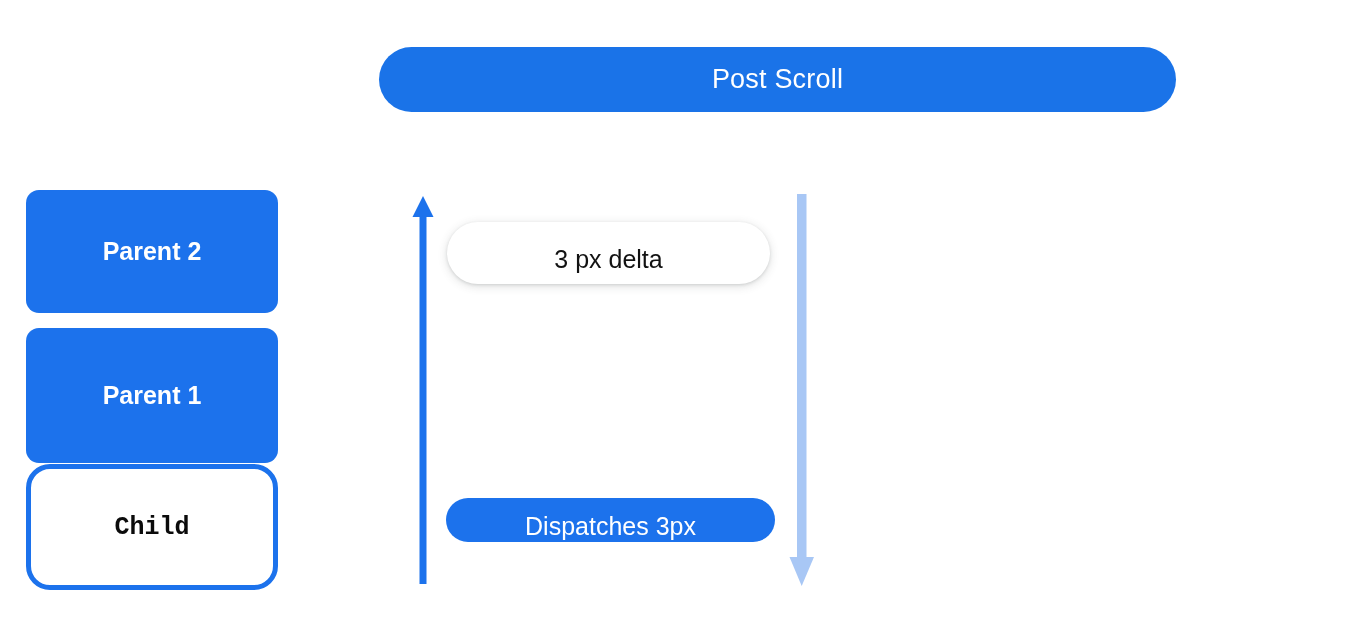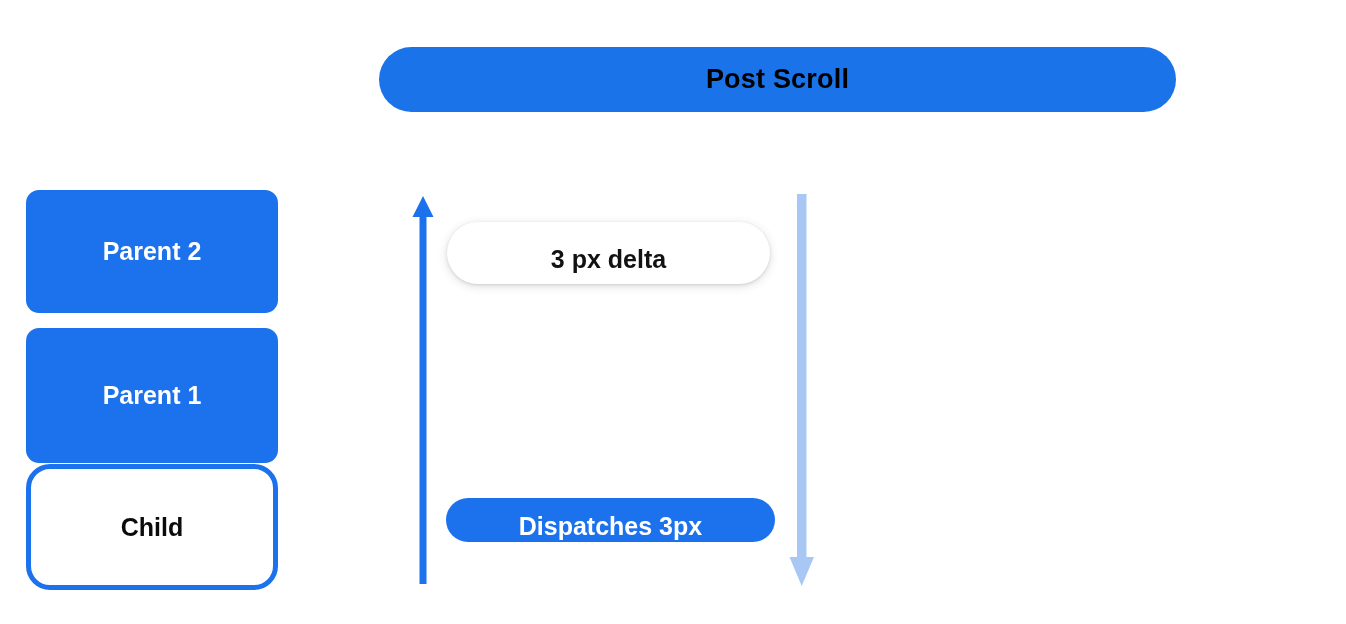--- a/index.html
+++ b/index.html
@@ -27,23 +27,23 @@
     top: 47px;
     width: 797px;
     height: 65px;
     background: #1a73e8;
     border-radius: 33px;
     display: flex;
     align-items: center;
     justify-content: center;
   }
   .header-banner .label {
-    color: #000000;
+    color: #ffffff;
     font-size: 27px;
-    font-weight: bold;
+    font-weight: normal;
     letter-spacing: 0.2px;
     line-height: 1;
   }
 
   
   .stack-box {
     position: absolute;
     left: 26px;
     width: 252px;
     display: flex;
@@ -73,20 +73,21 @@
   .box-parent1 .label {
     color: #ffffff;
   }
 
   .box-child {
     top: 464px;
     height: 126px;
     background: #ffffff;
     border: 5px solid #1c72ec;
     border-radius: 24px;
+    font-family: Liberation Mono, monospace;
   }
   .box-child .label {
     color: #0b0b0b;
   }
 
   
   .arrow {
     position: absolute;
     overflow: visible;
   }
@@ -106,21 +107,21 @@
   
   .pill {
     position: absolute;
     display: flex;
     align-items: center;
     justify-content: center;
     box-sizing: border-box;
   }
   .pill .label {
     font-size: 25px;
-    font-weight: bold;
+    font-weight: normal;
     line-height: 1;
     white-space: nowrap;
     margin-top: 12px;
   }
 
   .pill-delta {
     left: 447px;
     top: 222px;
     width: 323px;
     height: 62px;

